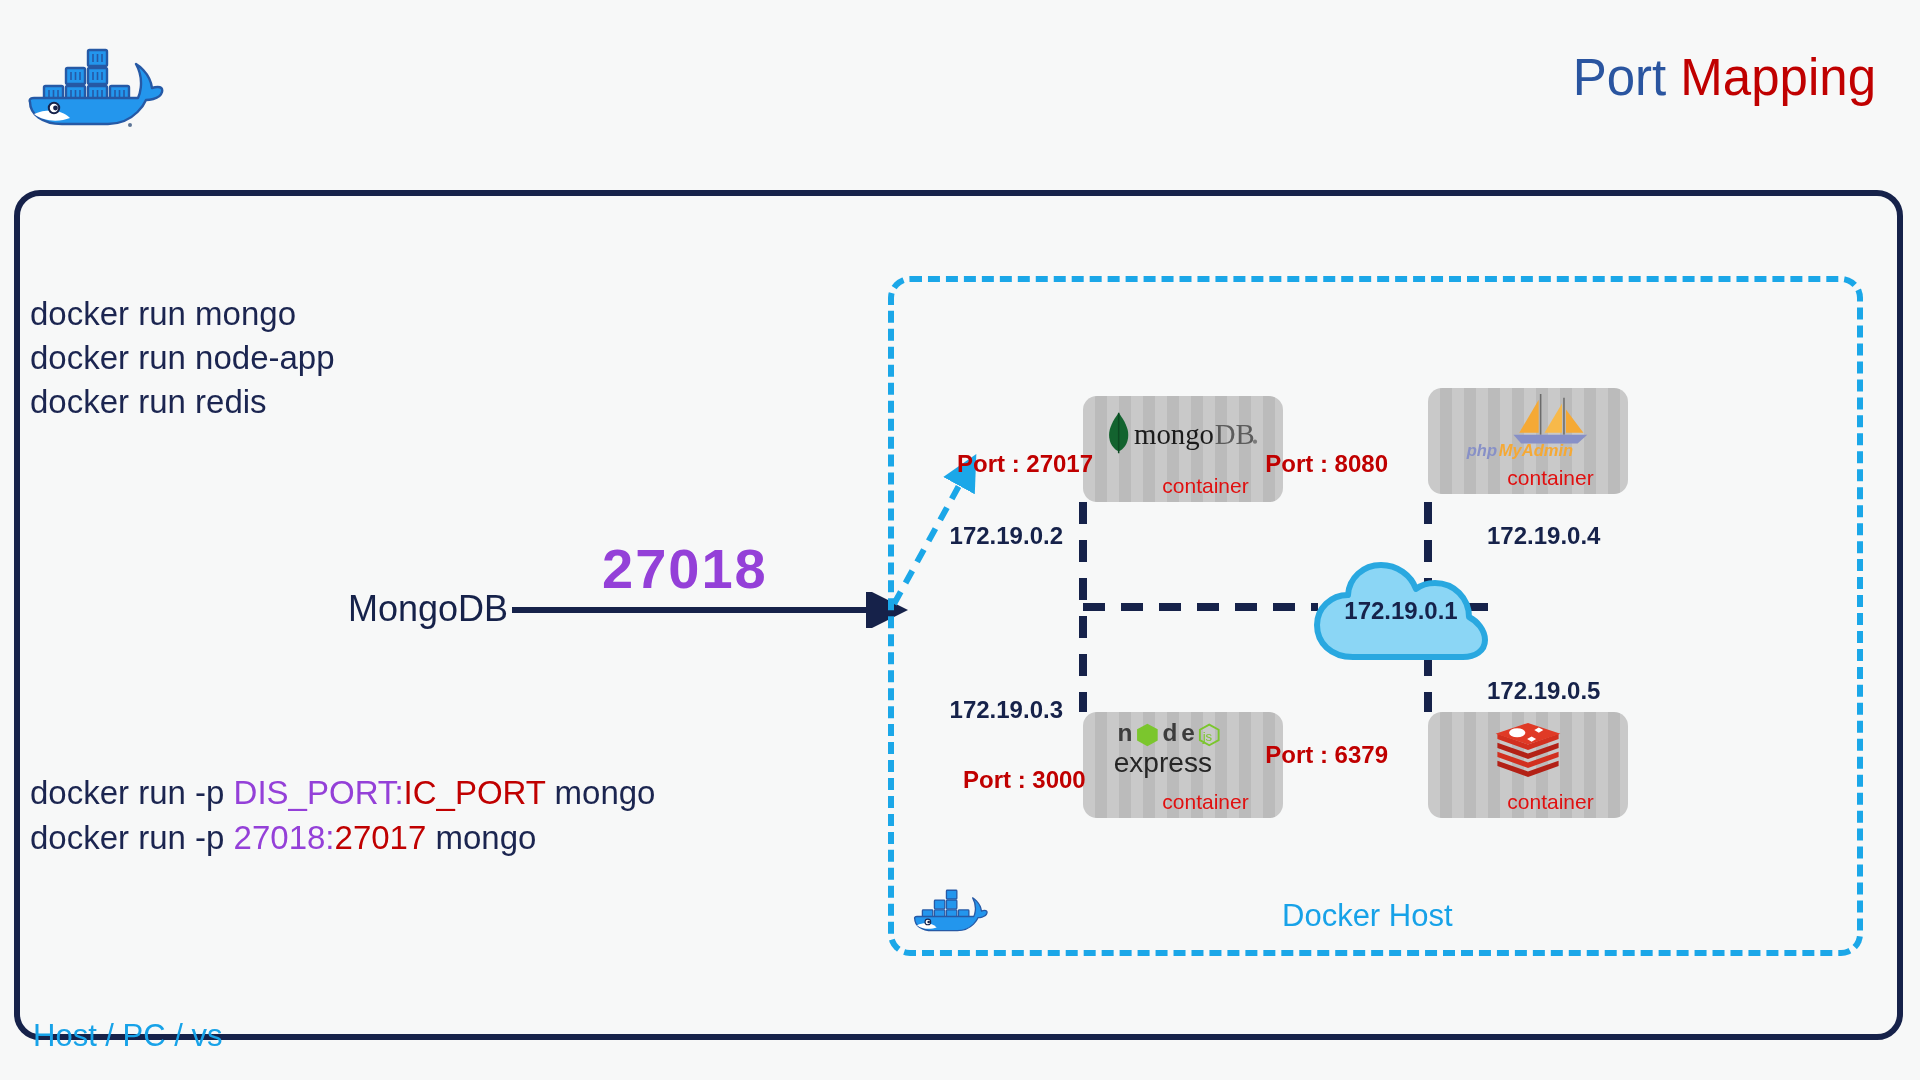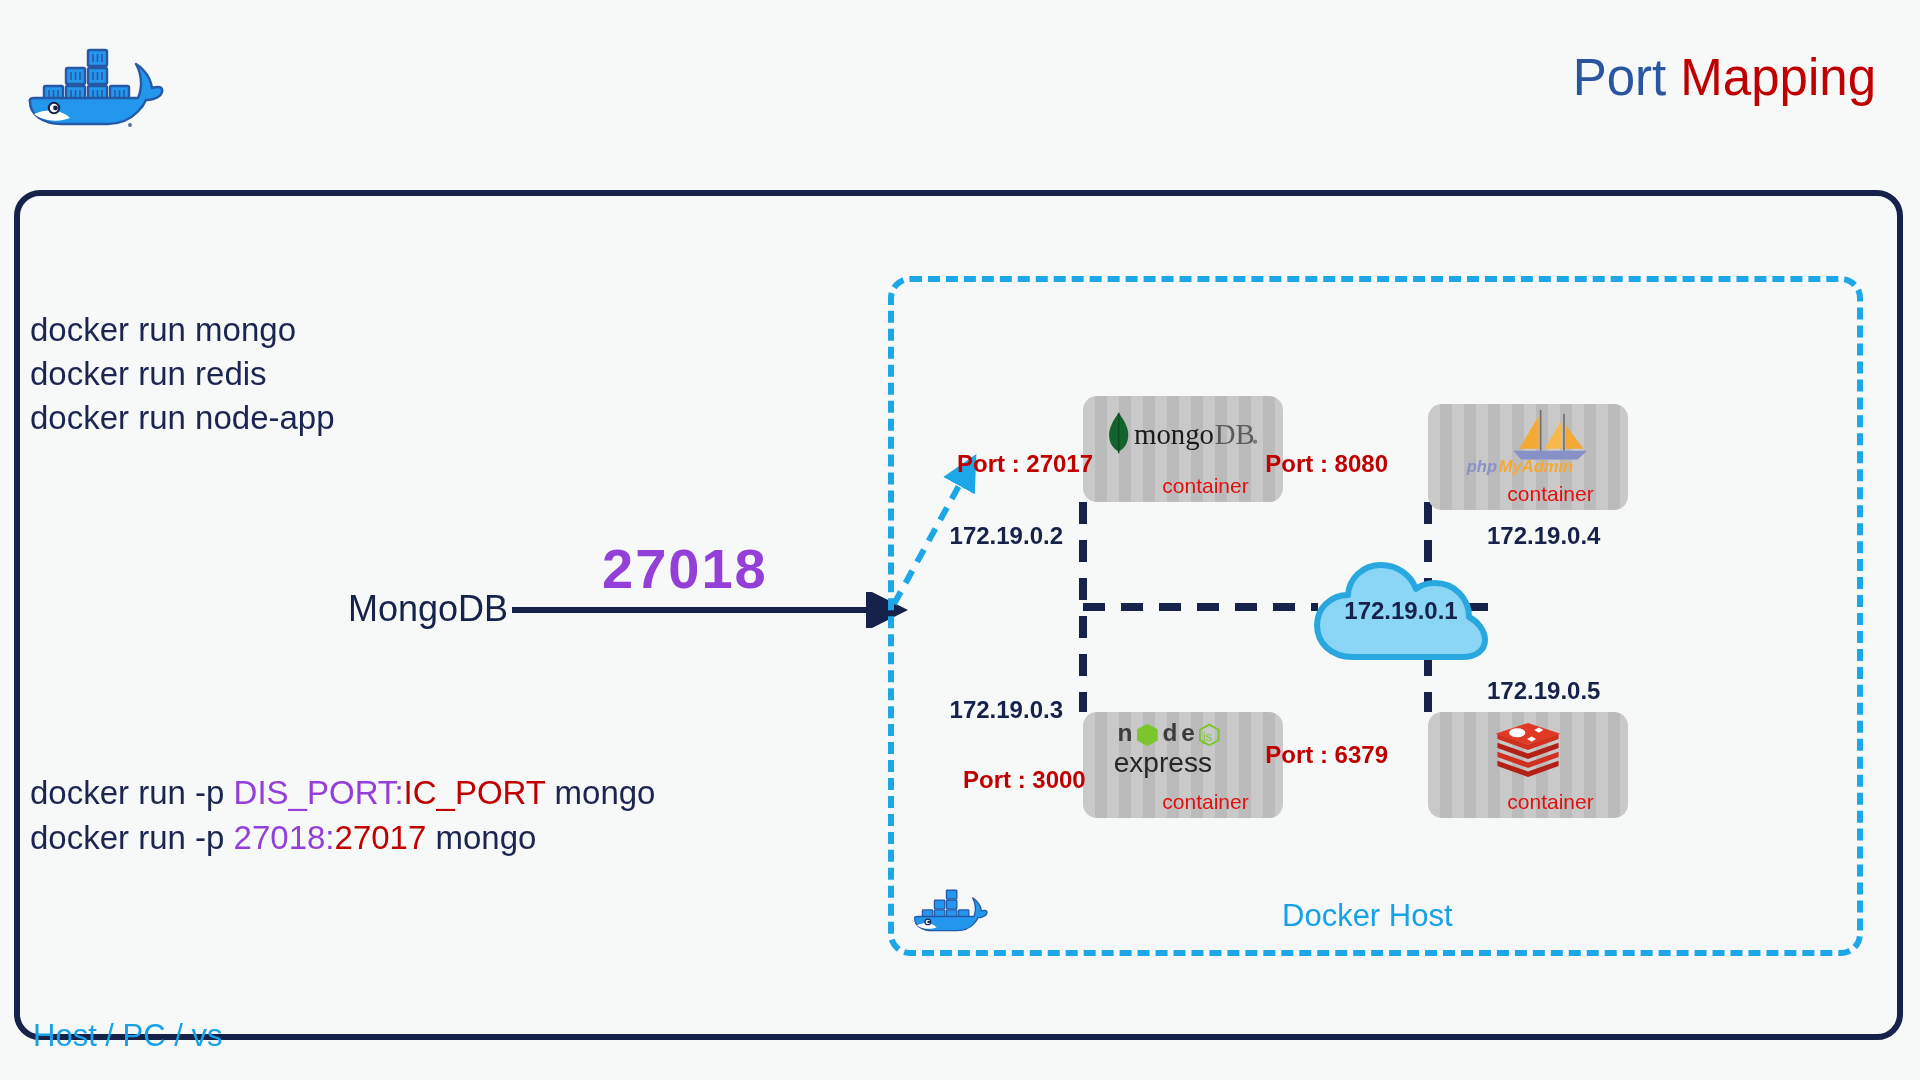--- a/index.html
+++ b/index.html
@@ -45,21 +45,21 @@
     height: 850px;
     border: 6px solid #16224a;
     border-radius: 26px;
     box-sizing: border-box;
   }
 
   
   #cmd-list-top {
     position: absolute;
     left: 30px;
-    top: 308px;
+    top: 292px;
     font-size: 33px;
     line-height: 44px;
     color: #1b2550;
     white-space: nowrap;
   }
   #cmd-list-bottom {
     position: absolute;
     left: 30px;
     top: 770px;
     font-size: 33px;
@@ -175,21 +175,21 @@
     padding-left: 45px;
   }
   .logo-wrap {
     height: 62px;
     display: flex;
     align-items: center;
     justify-content: center;
   }
 
   #box-mongo      { left: 1083px; top: 396px; }
-  #box-phpmyadmin { left: 1428px; top: 404px; }
+  #box-phpmyadmin { left: 1428px; top: 388px; }
   #box-node       { left: 1083px; top: 712px; }
   #box-redis      { left: 1428px; top: 712px; }
 
   
   .port-label {
     position: absolute;
     font-size: 24px;
     font-weight: bold;
     color: #c00000;
     white-space: nowrap;
@@ -296,22 +296,22 @@
 </div>
 
 <div id="page-title">
   <span class="t-blue">Port</span><span>&nbsp;</span><span class="t-red">Mapping</span>
 </div>
 
 <div id="outer-frame"></div>
 
 <div id="cmd-list-top">
   <div>docker run mongo</div>
+  <div>docker run node-app</div>
   <div>docker run redis</div>
-  <div>docker run node-app</div>
 </div>
 
 <div id="port-27018-label">27018</div>
 <div id="mongodb-caption">MongoDB</div>
 
 <svg id="mapping-arrow" viewBox="0 0 400 36">
   <defs>
     <marker id="navyhead" markerWidth="7" markerHeight="7" refX="5" refY="3.5" orient="auto">
       <path d="M0,0 L7,3.5 L0,7 z" fill="#16224a"></path>
     </marker>

